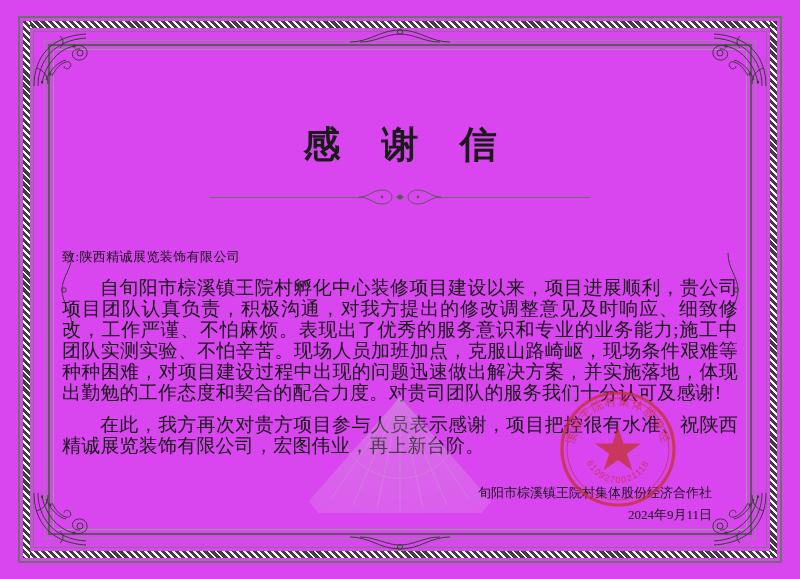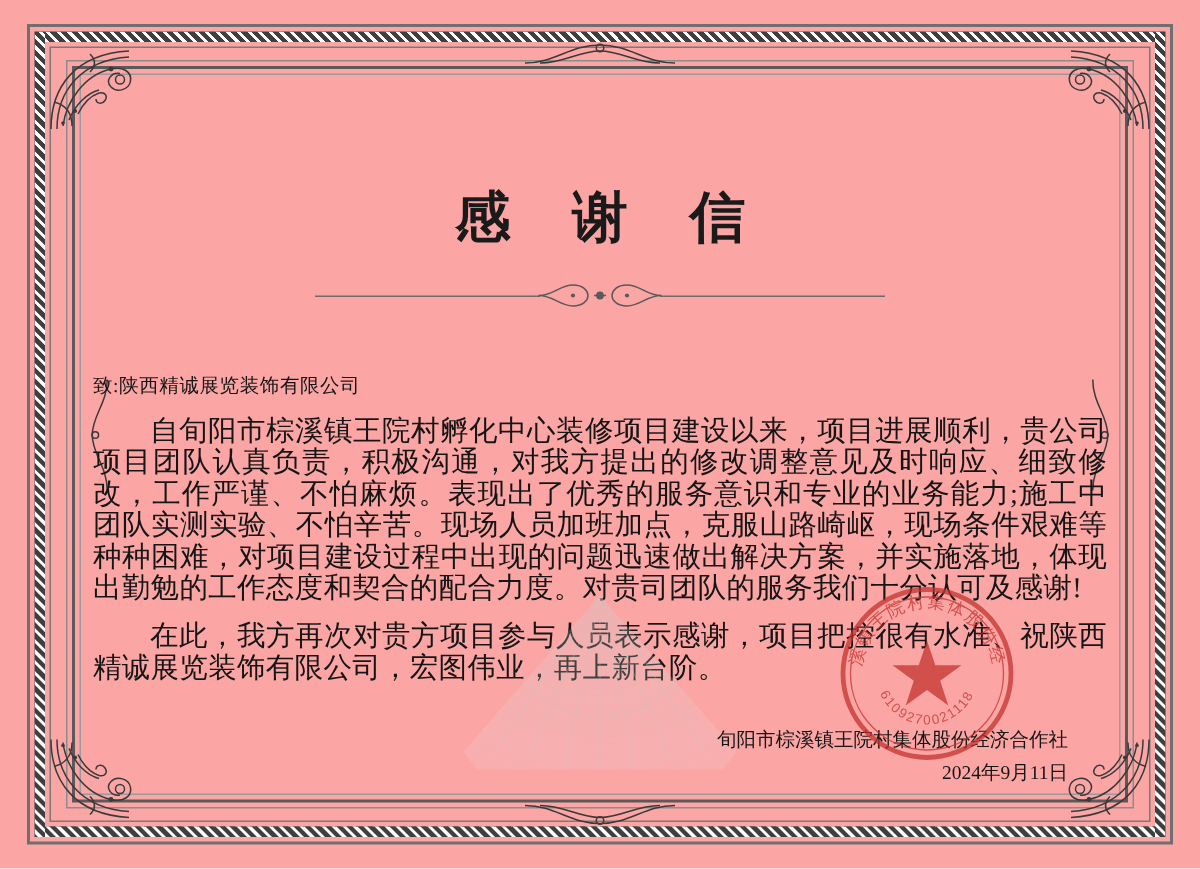--- a/index.html
+++ b/index.html
@@ -10,21 +10,21 @@
   body {
     width: 800px;
     height: 579px;
     overflow: hidden;
     font-family: "Liberation Serif", serif;
   }
   .page {
     position: relative;
     width: 800px;
     height: 579px;
-    background: #fca5a5;
+    background: #d946ef;
     box-sizing: border-box;
   }
 
   
   .border-outer {
     position: absolute;
     left: 18px; top: 16px; right: 18px; bottom: 16px;
     border: 2px solid #6f6f6f;
     box-sizing: border-box;
   }

